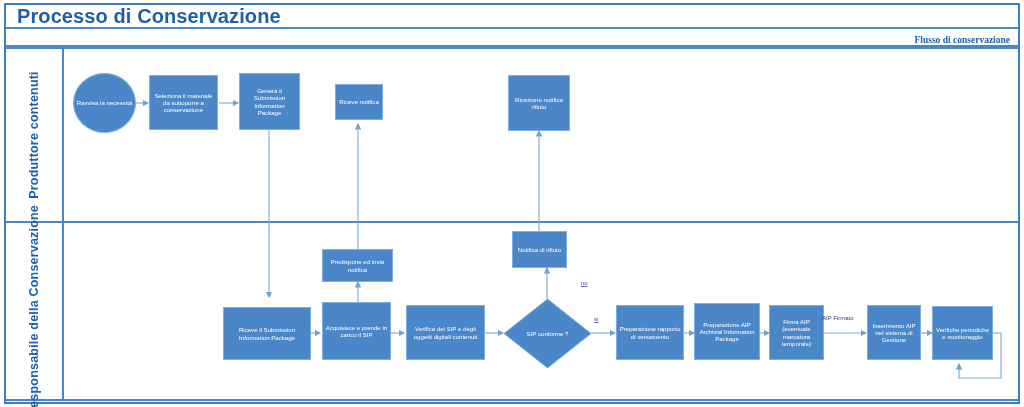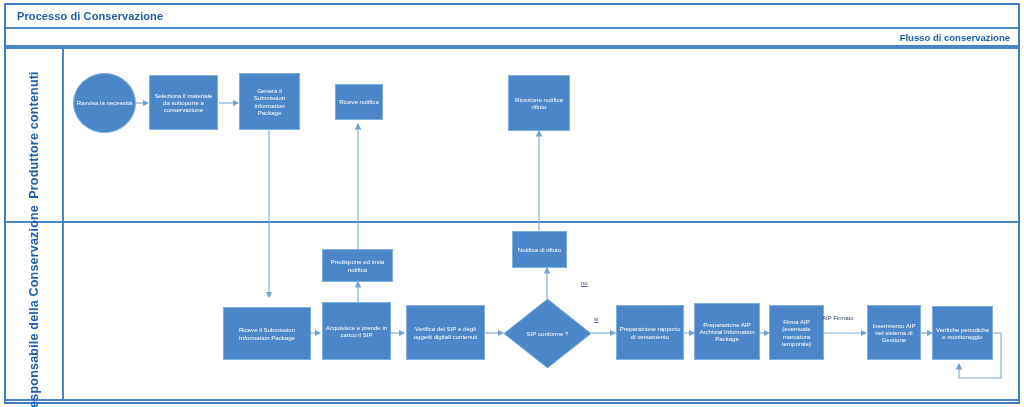--- a/index.html
+++ b/index.html
@@ -27,36 +27,37 @@
   .title-bar {
     position: absolute;
     left: 6px; top: 5px;
     width: 1012px; height: 24px;
     box-sizing: border-box;
     border-bottom: 2px solid #4a86c5;
     display: flex;
     align-items: center;
   }
   .title-text {
-    font-size: 11px;
+    font-size: 20px;
     font-weight: bold;
     color: #1f5fa9;
     padding-left: 11px;
     letter-spacing: 0.1px;
     white-space: nowrap;
   }
   .flow-bar {
     position: absolute;
     left: 6px; top: 29px;
     width: 1012px; height: 18px;
     box-sizing: border-box;
     border-bottom: 2px solid #4a86c5;
     display: flex;
-    align-items: center;
+    align-items: flex-end;
     justify-content: flex-end;
+    font-family: Liberation Serif, serif;
   }
   .flow-text {
     font-size: 9.5px;
     font-weight: bold;
     color: #1f5fa9;
     padding-right: 8px;
     white-space: nowrap;
   }
 
   

